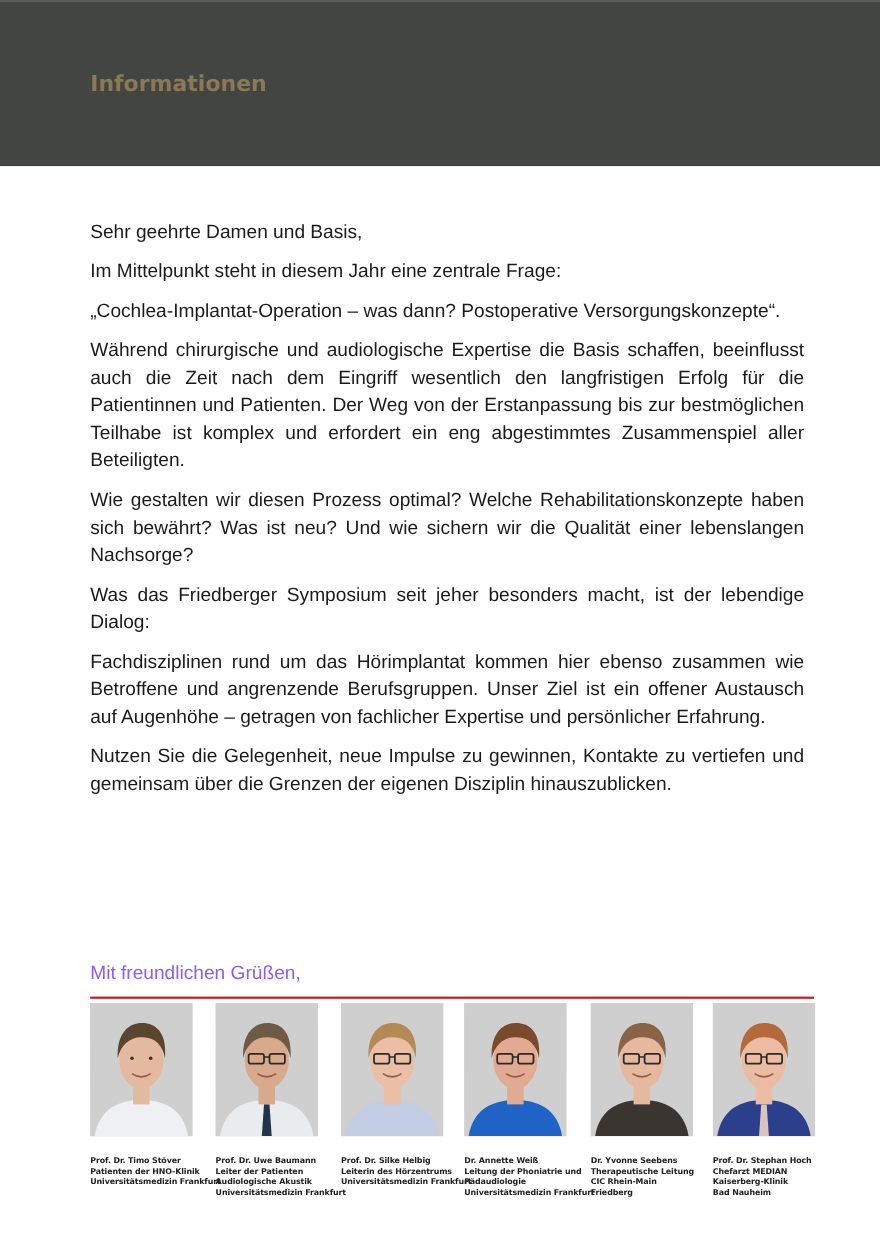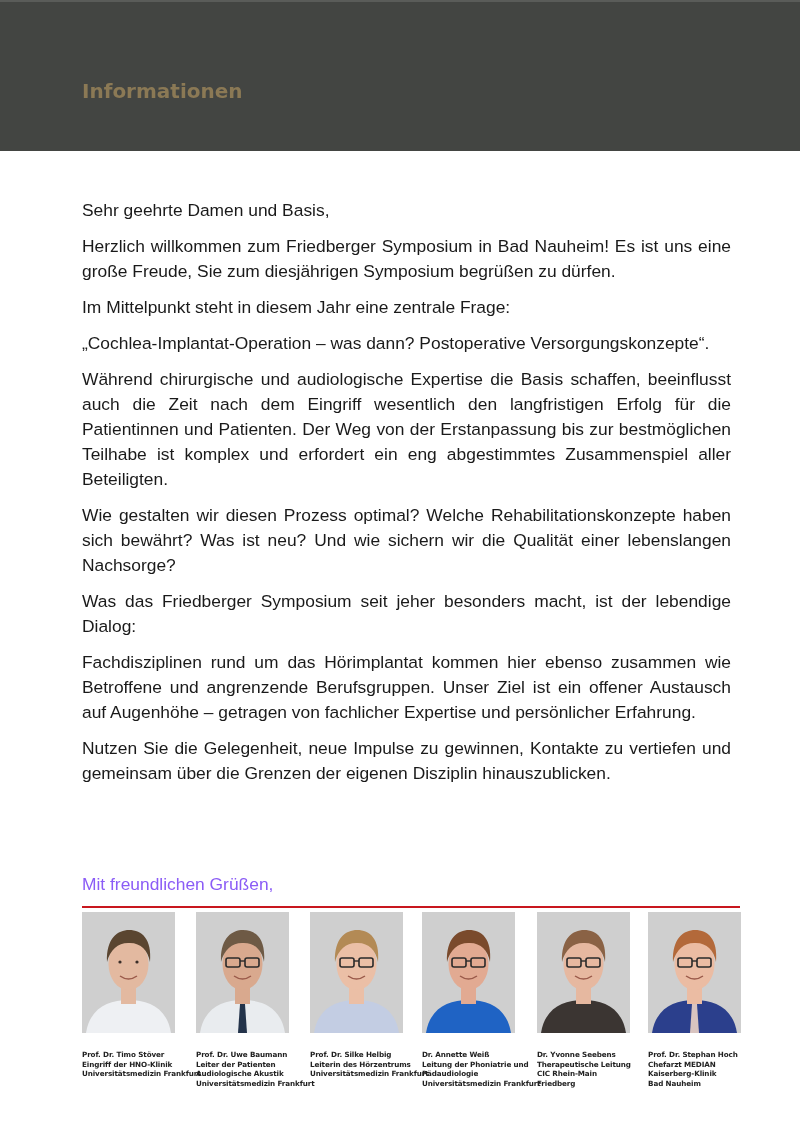--- a/index.html
+++ b/index.html
@@ -7,21 +7,21 @@
     width: 800px; height: 1136px; background: #ffffff; position: relative; overflow: hidden;
     font-family: "Liberation Sans", sans-serif; color: #1a1a1a;
   }
   .header {
     position: absolute; left: 0; top: 0; width: 800px; height: 151px;
     background: #434542; border-top: 2px solid #5a5c59; box-sizing: border-box;
   }
   .header-title {
     position: absolute; left: 82px; top: 62px;
     font-family: "DejaVu Sans", sans-serif; font-weight: bold; font-size: 20px;
-    color: #8b7955; letter-spacing: 0px; margin-top: 15px;
+    color: #8b7955; letter-spacing: 0px;
   }
   .letter {
     position: absolute; left: 82px; top: 198px; width: 649px;
     font-family: "Liberation Sans", sans-serif; font-size: 17.4px; line-height: 25px;
     color: #1a1a1a;
   }
   .letter p { margin: 0 0 11px 0; text-align: justify; }
   .letter p.left { text-align: left; }
   .closing {
     position: absolute; left: 82px; top: 874px;
@@ -45,21 +45,20 @@
 </style>
 </head>
 <body>
 
 <div class="header">
   <div class="header-title">Informationen</div>
 </div>
 
 <div class="letter">
   <p class="left">Sehr geehrte Damen und Basis,</p>
-  <p>Herzlich willkommen zum Friedberger Symposium in Bad Nauheim! Es ist uns eine große Freude, Sie zum diesjährigen Symposium begrüßen zu dürfen.</p>
   <p class="left">Im Mittelpunkt steht in diesem Jahr eine zentrale Frage:</p>
   <p class="left">„Cochlea-Implantat-Operation – was dann? Postoperative Versorgungskonzepte“.</p>
   <p>Während chirurgische und audiologische Expertise die Basis schaffen, beeinflusst auch die Zeit nach dem Eingriff wesentlich den langfristigen Erfolg für die Patientinnen und Patienten. Der Weg von der Erstanpassung bis zur bestmöglichen Teilhabe ist komplex und erfordert ein eng abgestimmtes Zusammenspiel aller Beteiligten.</p>
   <p>Wie gestalten wir diesen Prozess optimal? Welche Rehabilitationskonzepte haben sich bewährt? Was ist neu? Und wie sichern wir die Qualität einer lebenslangen Nachsorge?</p>
   <p>Was das Friedberger Symposium seit jeher besonders macht, ist der lebendige Dialog:</p>
   <p>Fachdisziplinen rund um das Hörimplantat kommen hier ebenso zusammen wie Betroffene und angrenzende Berufsgruppen. Unser Ziel ist ein offener Austausch auf Augenhöhe – getragen von fachlicher Expertise und persönlicher Erfahrung.</p>
   <p>Nutzen Sie die Gelegenheit, neue Impulse zu gewinnen, Kontakte zu vertiefen und gemeinsam über die Grenzen der eigenen Disziplin hinauszublicken.</p>
 </div>
 
 <div class="closing">Mit freundlichen Grüßen,</div>
@@ -74,21 +73,21 @@
           <rect x="39" y="72" width="15" height="20" fill="#e3b9a0"></rect>
           <ellipse cx="46.5" cy="52" rx="20" ry="26" fill="#e3b9a0"></ellipse>
           <path d="M25 50 C24 26 36 18 47 18 C60 18 70 27 68 50 C66 38 58 30 46 31 C36 31 28 38 25 50 Z" fill="#5a4530"></path>
           <circle cx="38" cy="50" r="1.6" fill="#3a2e28"></circle>
           <circle cx="55" cy="50" r="1.6" fill="#3a2e28"></circle>
           <path d="M38 64 Q46.5 70 55 64" fill="none" stroke="#9a5a4a" stroke-width="1.5"></path>
         </svg>
       </div>
     <div class="caption">
       <div>Prof. Dr. Timo Stöver</div>
-      <div>Eingriff der HNO-Klinik</div>
+      <div>Patienten der HNO-Klinik</div>
       <div>Universitätsmedizin Frankfurt</div>
     </div>
   </div>
   <div class="person" style="left:196px">
     <div class="photo">
         <svg viewBox="0 0 93 121">
           <rect x="0" y="0" width="93" height="121" fill="#cfcfcf"></rect>
           <path d="M4 121 C8 96 26 88 46.5 88 C67 88 85 96 89 121 Z" fill="#e9ecef"></path>
           <rect x="39" y="72" width="15" height="20" fill="#d9a98e"></rect>
           <path d="M44 92 L49 92 L51 121 L42 121 Z" fill="#23334a"></path>

